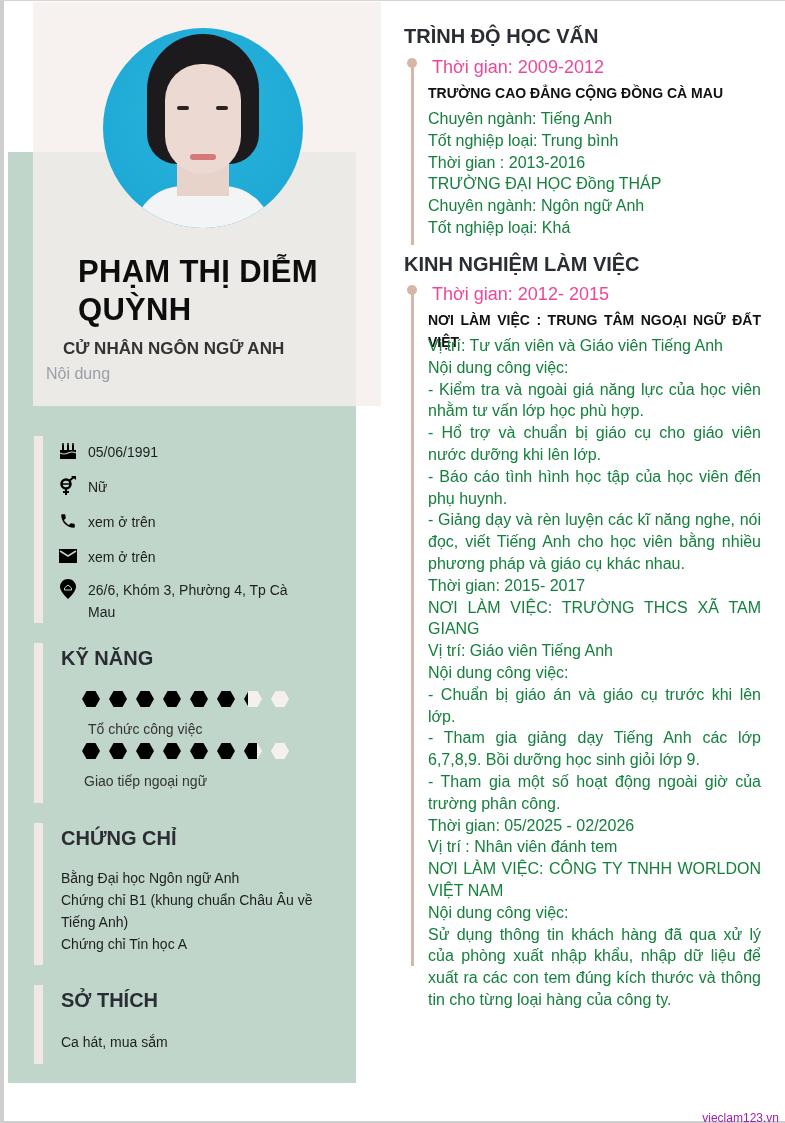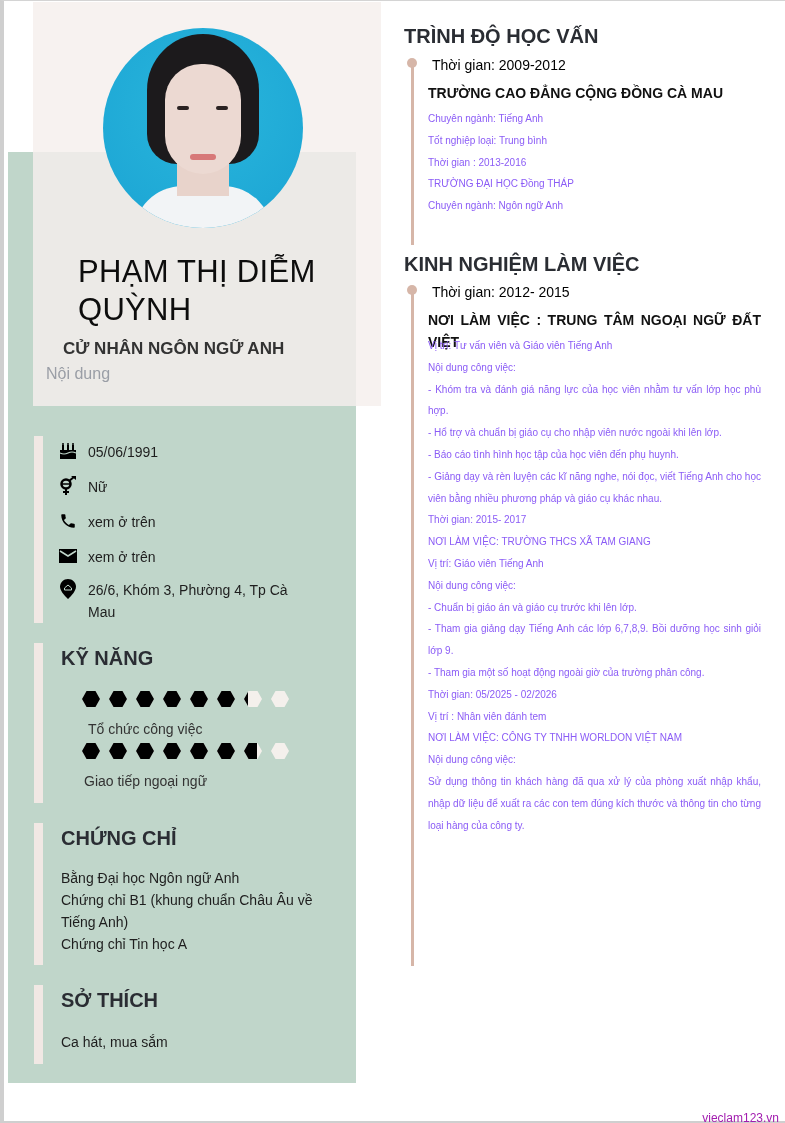--- a/index.html
+++ b/index.html
@@ -11,21 +11,21 @@
   .header-box { position: absolute; left: 29px; top: 1px; width: 348px; height: 404px; background: #f7f2f0; }
   .header-inner { position: absolute; left: 29px; top: 151px; width: 323px; height: 254px; background: #eceae7; }
   .avatar { position: absolute; left: 99px; top: 27px; width: 200px; height: 200px; border-radius: 50%;
     background: radial-gradient(circle at 50% 40%, #29b6dc 0%, #1fa9d6 70%, #1a9fcb 100%); overflow: hidden; }
   .avatar .hair { position: absolute; left: 44px; top: 6px; width: 112px; height: 130px; border-radius: 56px 56px 30px 30px; background: #1c1a1c; }
   .avatar .face { position: absolute; left: 62px; top: 36px; width: 76px; height: 110px; border-radius: 38px 38px 40px 40px; background: #ecd9d2; }
   .avatar .neck { position: absolute; left: 74px; top: 128px; width: 52px; height: 40px; background: #e8d3cb; }
   .avatar .shirt { position: absolute; left: 30px; top: 158px; width: 140px; height: 60px; border-radius: 50px 50px 0 0; background: #f2f4f6; }
   .avatar .eye { position: absolute; top: 78px; width: 12px; height: 4px; background: #2b2222; border-radius: 3px; }
   .avatar .lips { position: absolute; left: 87px; top: 126px; width: 26px; height: 6px; background: #d77878; border-radius: 4px; }
-  .name { position: absolute; left: 74px; top: 252px; width: 270px; font-size: 31px; font-weight: normal; line-height: 38px; color: #0d0d0d; letter-spacing: 0.3px; }
+  .name { position: absolute; left: 74px; top: 252px; width: 270px; font-size: 31px; font-weight: bold; line-height: 38px; color: #0d0d0d; letter-spacing: 0.3px; }
   .title { position: absolute; left: 59px; top: 338px; font-size: 17px; font-weight: bold; color: #333; }
   .subtitle { position: absolute; left: 42px; top: 364px; font-size: 16px; color: #9a9ea6; }
 
   .section { position: absolute; left: 30px; width: 300px; }
   .section .bar { position: absolute; left: 0; top: 0; width: 9px; height: 100%; background: #f1e8e4; }
   .section-title { position: absolute; left: 27px; font-size: 20px; font-weight: bold; color: #2a2d33; }
 
   .contact-row { position: absolute; left: 24px; display: flex; align-items: flex-start; font-size: 14px; color: #1e1e1e; }
   .contact-row .ic { width: 20px; height: 20px; margin-right: 10px; display: flex; align-items: center; justify-content: center; }
   .contact-row .txt { width: 210px; line-height: 22px; }
@@ -33,22 +33,22 @@
   .skill-dots { position: absolute; left: 48px; display: flex; gap: 9px; }
   .hex { width: 18px; height: 16px; clip-path: polygon(25% 0, 75% 0, 100% 50%, 75% 100%, 25% 100%, 0 50%); background: #f4f0ec; position: relative; overflow: hidden; }
   .hex .fill { position: absolute; left: 0; top: 0; height: 100%; background: #000; }
   .skill-label { position: absolute; font-size: 14px; color: #333; }
 
   .list-text { position: absolute; left: 27px; width: 265px; font-size: 14px; line-height: 22px; color: #1e1e1e; }
 
   .right-title { position: absolute; left: 400px; font-size: 20px; font-weight: bold; color: #2a2d33; }
   .timeline { position: absolute; left: 407px; width: 3px; background: #d6b6a8; }
   .tl-dot { position: absolute; left: 403px; width: 10px; height: 10px; border-radius: 50%; background: #d6b6a8; }
-  .right-block { position: absolute; left: 424px; width: 333px; font-size: 10px; line-height: 21.8px; color: #8b5cf6; text-align: justify; }
-  .time-label { position: absolute; left: 428px; font-size: 14px; color: #000000; }
+  .right-block { position: absolute; left: 424px; width: 333px; font-size: 16px; line-height: 21.8px; color: #15803d; text-align: justify; }
+  .time-label { position: absolute; left: 428px; font-size: 18px; color: #ec4899; }
   .org { font-weight: bold; font-size: 14px; color: #111; }
   .watermark { position: absolute; right: 6px; top: 1103px; font-size: 12px; color: #a21caf; margin-top: 7px; }
 </style>
 </head>
 <body>
 
 <div class="page">
   <div class="green-panel"></div>
   <div class="header-box"></div>
   <div class="header-inner"></div>
@@ -202,32 +202,33 @@
   <div class="timeline" style="top:60px;height:184px"></div>
   <div class="tl-dot" style="top:57px"></div>
   <div class="time-label" style="top:56px">Thời gian: 2009-2012</div>
   <div class="right-block org" style="top:82px">TRƯỜNG CAO ĐẲNG CỘNG ĐỒNG CÀ MAU</div>
   <div class="right-block" style="top:107px" id="edu-lines">
       <div>Chuyên ngành: Tiếng Anh</div>
       <div>Tốt nghiệp loại: Trung bình</div>
       <div>Thời gian : 2013-2016</div>
       <div>TRƯỜNG ĐẠI HỌC Đồng THÁP</div>
       <div>Chuyên ngành: Ngôn ngữ Anh</div>
+      <div>Tốt nghiệp loại: Khá</div>
     </div>
 
   <div class="right-title" style="top:252px">KINH NGHIỆM LÀM VIỆC</div>
   <div class="timeline" style="top:287px;height:678px"></div>
   <div class="tl-dot" style="top:284px"></div>
   <div class="time-label" style="top:283px">Thời gian: 2012- 2015</div>
   <div class="right-block org" style="top:309px">NƠI LÀM VIỆC : TRUNG TÂM NGOẠI NGỮ ĐẤT VIỆT</div>
   <div class="right-block" style="top:334px" id="exp-lines">
       <div>Vị trí: Tư vấn viên và Giáo viên Tiếng Anh</div>
       <div>Nội dung công việc:</div>
-      <div>- Khóm tra và đánh giá năng lực của học viên nhằm tư vấn lớp học phù hợp.</div>
-      <div>- Hổ trợ và chuẩn bị giáo cụ cho nhập viên nước ngoài khi lên lớp.</div>
+      <div>- Kiểm tra và ngoài giá năng lực của học viên nhằm tư vấn lớp học phù hợp.</div>
+      <div>- Hổ trợ và chuẩn bị giáo cụ cho giáo viên nước dưỡng khi lên lớp.</div>
       <div>- Báo cáo tình hình học tập của học viên đến phụ huynh.</div>
       <div>- Giảng dạy và rèn luyện các kĩ năng nghe, nói đọc, viết Tiếng Anh cho học viên bằng nhiều phương pháp và giáo cụ khác nhau.</div>
       <div>Thời gian: 2015- 2017</div>
       <div>NƠI LÀM VIỆC: TRƯỜNG THCS XÃ TAM GIANG</div>
       <div>Vị trí: Giáo viên Tiếng Anh</div>
       <div>Nội dung công việc:</div>
       <div>- Chuẩn bị giáo án và giáo cụ trước khi lên lớp.</div>
       <div>- Tham gia giảng dạy Tiếng Anh các lớp 6,7,8,9. Bồi dưỡng học sinh giỏi lớp 9.</div>
       <div>- Tham gia một số hoạt động ngoài giờ của trường phân công.</div>
       <div>Thời gian: 05/2025 - 02/2026</div>

